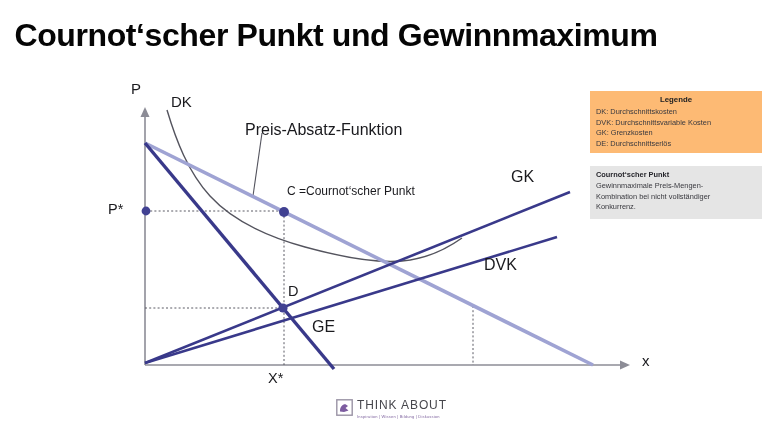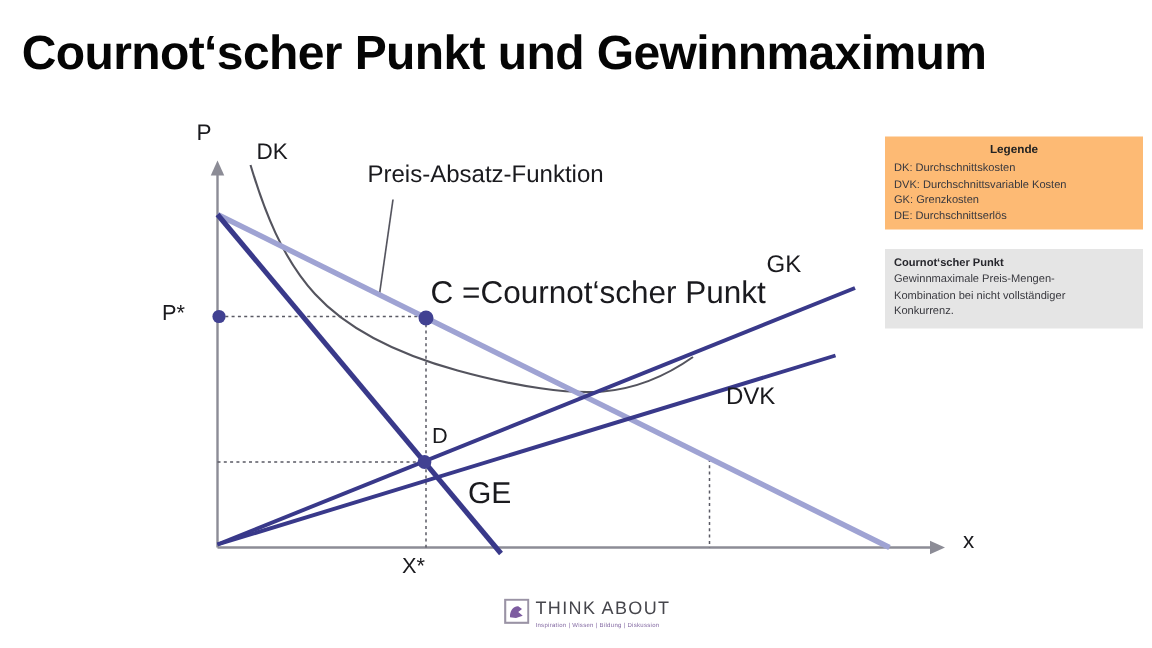--- a/index.html
+++ b/index.html
@@ -9,25 +9,25 @@
     font-family:"Liberation Sans", sans-serif;
   }
   .slide-title{
     position:absolute;top:17px;left:0;width:672px;text-align:center;
     font-size:32px;font-weight:700;letter-spacing:-0.4px;color:#050505;
   }
   .diagram-svg{position:absolute;left:0;top:0;}
   .lbl{position:absolute;color:#1a1a1e;white-space:nowrap;}
   .lbl-p    {left:131px;top:80px; font-size:15px;}
   .lbl-dk   {left:171px;top:93px; font-size:15px;}
-  .lbl-paf  {left:245px;top:108px;font-size:16px;}
-  .lbl-c    {left:287px;top:184px;font-size:21px;}
+  .lbl-paf  {left:245px;top:121px;font-size:16px;}
+  .lbl-c    {left:287px;top:184px;font-size:12px;}
   .lbl-gk   {left:511px;top:168px;font-size:16px;}
   .lbl-dvk  {left:484px;top:256px;font-size:16px;}
-  .lbl-ge   {left:312px;top:318px;font-size:20px;}
+  .lbl-ge   {left:312px;top:318px;font-size:16px;}
   .lbl-d    {left:288px;top:283px;font-size:14.5px;}
   .lbl-pstar{left:108px;top:201px;font-size:14.5px;}
   .lbl-xstar{left:268px;top:370px;font-size:14.5px;}
   .lbl-x    {left:642px;top:352px;font-size:15px;}
   .legend{
     position:absolute;left:590px;top:91px;width:172px;
     font-size:7.4px;line-height:10.4px;color:#38383e;
   }
   .legend-main{background:#fdba74;padding:4px 6px 4px 6px;}
   .legend-title{font-weight:700;text-align:center;font-size:7.8px;margin-bottom:2px;color:#222;}

